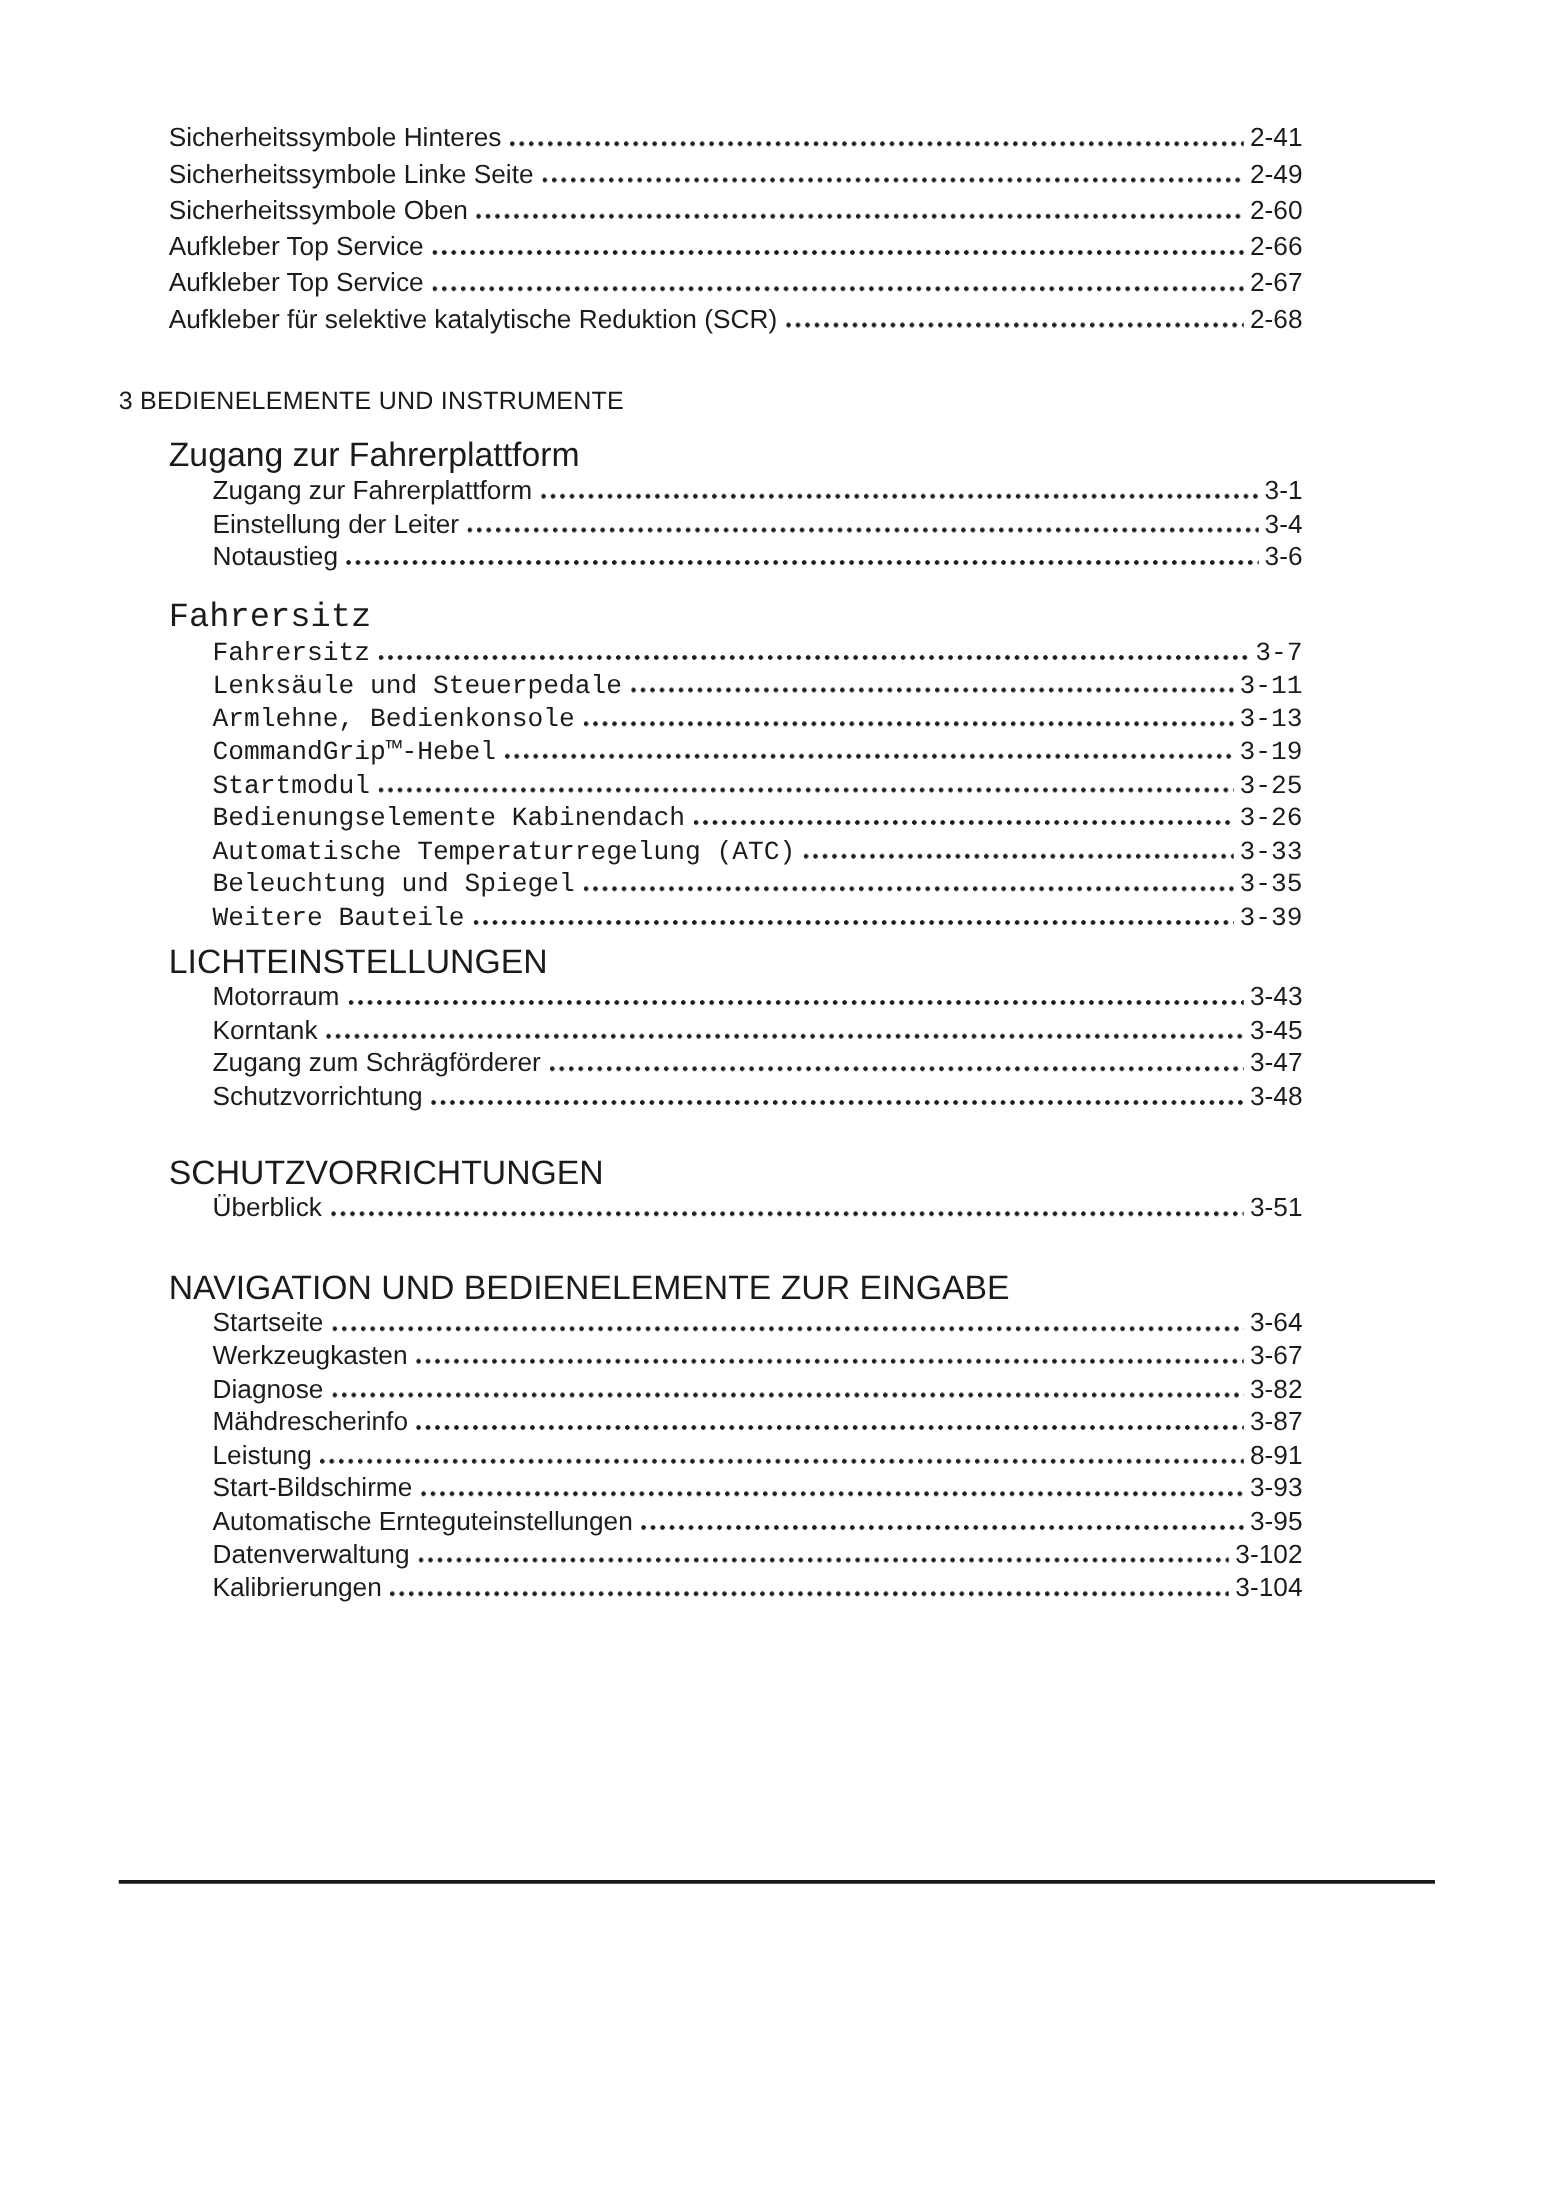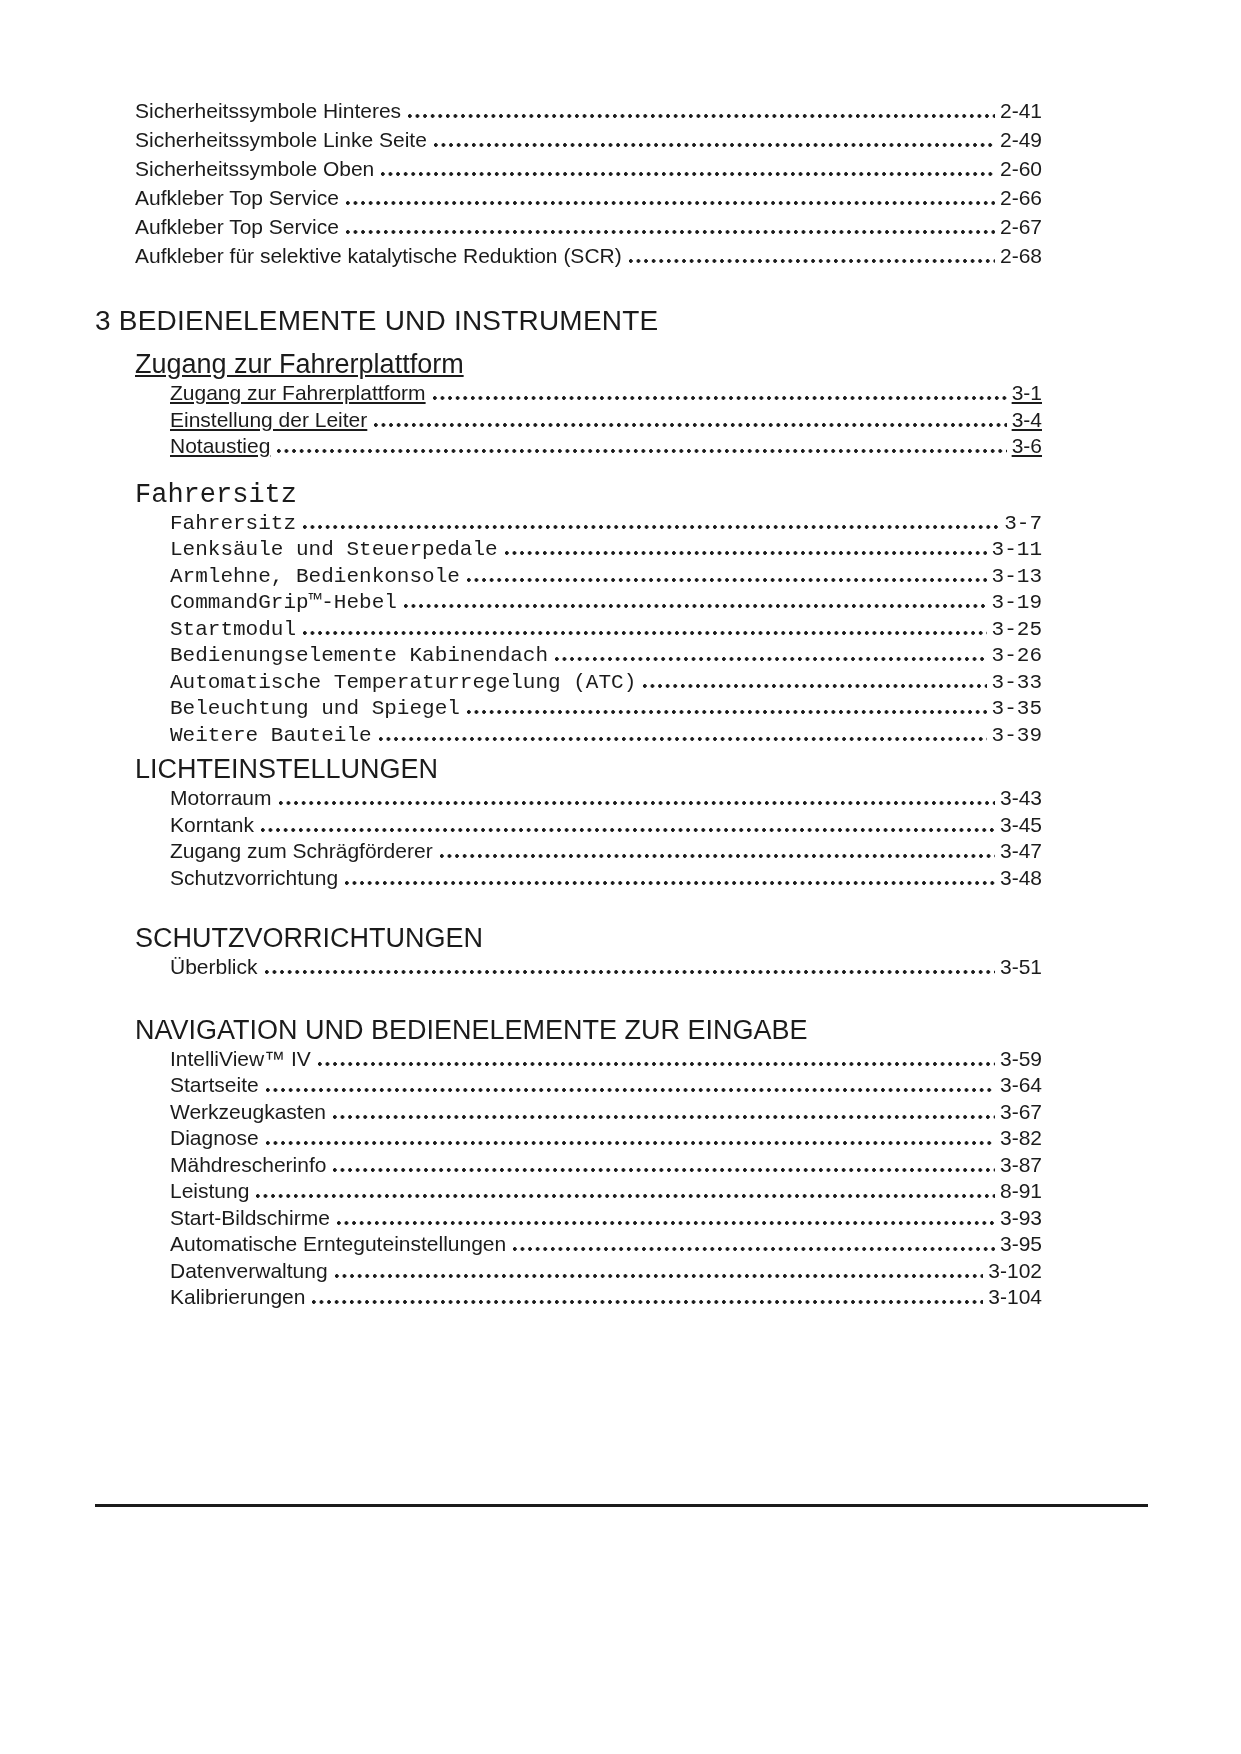--- a/index.html
+++ b/index.html
@@ -20,27 +20,27 @@
     left: 95px;
     top: 96px;
     width: 947px; 
   }
 
   .prelude { margin-left: 40px; }
   .prelude .toc-row { line-height: 29px; }
 
   .chapter-title {
     margin-top: 34px;
-    font-size: 28px;
+    font-size: 20px;
     line-height: 34px;
     letter-spacing: 0.2px;
   }
 
   .toc-section { margin-top: 31px; }
-  section.toc-section:nth-of-type(1) { margin-top: 10px; text-decoration: underline; }
+  section.toc-section:nth-of-type(1) { margin-top: 10px; }
   section.toc-section:nth-of-type(2) { margin-top: 19px; font-family: Liberation Mono, monospace; }
   section.toc-section:nth-of-type(3) { margin-top: 4px; }
   section.toc-section:nth-of-type(5) { margin-top: 33px; }
 
   .section-title {
     margin-left: 40px;
     font-size: 27px;
     line-height: 32px;
   }
 
@@ -222,25 +222,20 @@
               <span class="toc-label">Überblick</span>
               <span class="toc-leader"></span>
               <span class="toc-page">3-51</span>
             </div>
           </div>
         </section>
         <section class="toc-section">
           <div class="section-title">NAVIGATION UND BEDIENELEMENTE ZUR EINGABE</div>
           <div class="entries">
             <div class="toc-row">
-              <span class="toc-label">IntelliView™ IV</span>
-              <span class="toc-leader"></span>
-              <span class="toc-page">3-59</span>
-            </div>
-            <div class="toc-row">
               <span class="toc-label">Startseite</span>
               <span class="toc-leader"></span>
               <span class="toc-page">3-64</span>
             </div>
             <div class="toc-row">
               <span class="toc-label">Werkzeugkasten</span>
               <span class="toc-leader"></span>
               <span class="toc-page">3-67</span>
             </div>
             <div class="toc-row">

